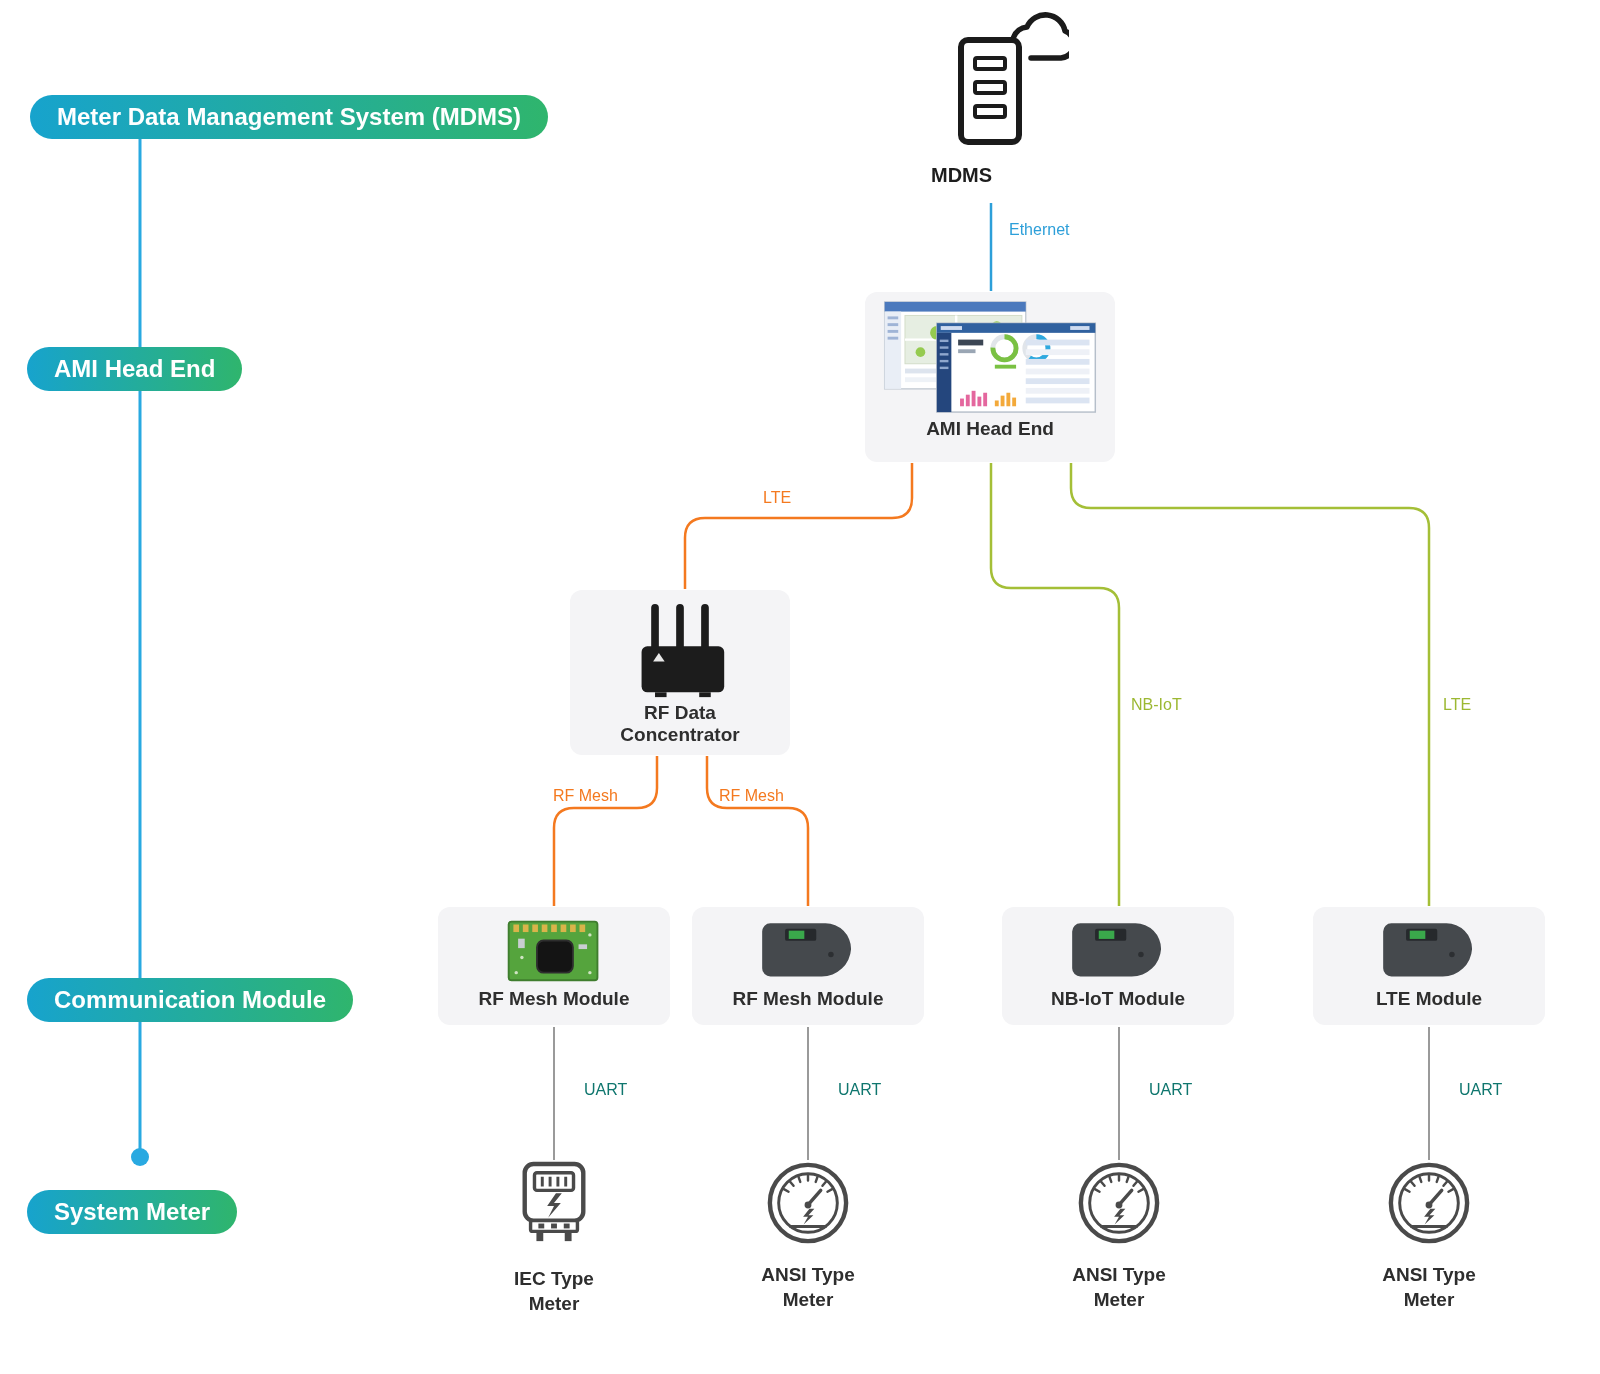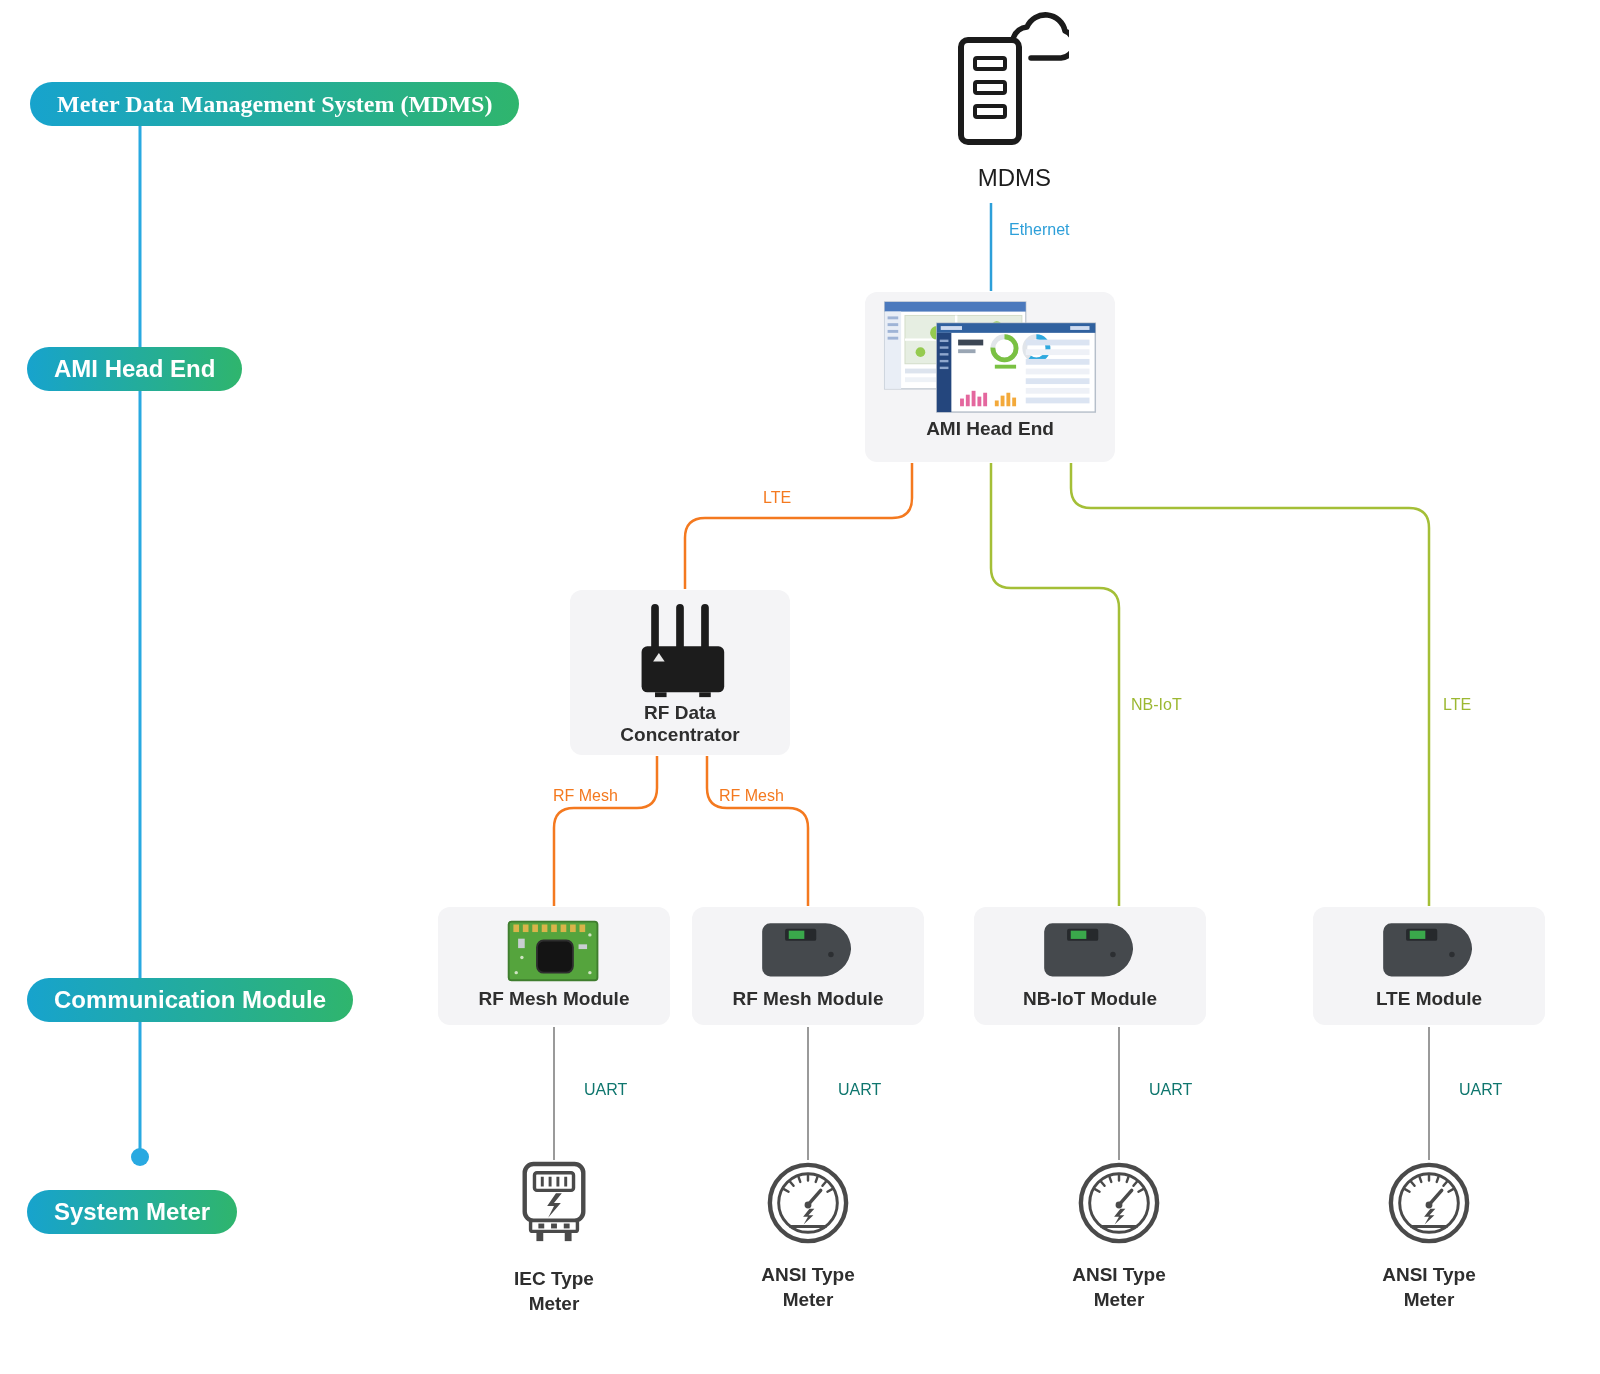--- a/index.html
+++ b/index.html
@@ -14,22 +14,22 @@
         display:flex;flex-direction:column;align-items:center;box-sizing:border-box;}
   .node-label{font-size:19px;font-weight:bold;color:#2e2e2e;text-align:center;}
   .multiline{white-space:pre-line;line-height:22px;}
   .lbl{position:absolute;z-index:2;font-size:16px;white-space:nowrap;}
   .lbl-blue{color:#2d9fd9;}
   .lbl-orange{color:#f4791f;}
   .lbl-green{color:#9cb832;}
   .lbl-gray{color:#0f766e;margin-left:12px;}
   .meter{position:absolute;z-index:1;display:flex;flex-direction:column;align-items:center;width:140px;}
   .meter .node-label{margin-top:16px;line-height:25px;}
-  .mdms-label{position:absolute;z-index:2;width:120px;text-align:right;font-size:24px;
-              font-weight:normal;color:#1d1d1d;}
+  .mdms-label{position:absolute;z-index:2;width:120px;text-align:left;font-size:20px;
+              font-weight:bold;color:#1d1d1d;}
   svg{display:block;}
 </style>
 </head>
 <body>
 
 <svg style="position:absolute;width:0;height:0" aria-hidden="true">
   <defs>
     <symbol id="sym-mdms" viewBox="0 0 130 150">
       <path d="M78 44 a16 16 0 0 1 10 -27 a20 20 0 0 1 38 4 a14 14 0 0 1 -4 27 l-30 0" fill="#fff" stroke="#1b1b1b" stroke-width="5.5" stroke-linejoin="round" stroke-linecap="round"></path>
       <rect x="22" y="30" width="58" height="102" rx="7" fill="#fff" stroke="#1b1b1b" stroke-width="6"></rect>
@@ -161,21 +161,21 @@
     <path d="M991 463 V568 Q991 588 1011 588 H1099 Q1119 588 1119 608 V906" fill="none" stroke-width="2.5" stroke="#a4bf37"></path>
     <path d="M1071 463 V488 Q1071 508 1091 508 H1409 Q1429 508 1429 528 V906" fill="none" stroke-width="2.5" stroke="#a4bf37"></path>
     <path d="M657 756 V788 Q657 808 637 808 H574 Q554 808 554 828 V906" fill="none" stroke-width="2.5" stroke="#f4791f"></path>
     <path d="M707 756 V788 Q707 808 727 808 H788 Q808 808 808 828 V906" fill="none" stroke-width="2.5" stroke="#f4791f"></path>
     <line x1="554" y1="1027" x2="554" y2="1160" stroke-width="2" stroke="#9a9a9a"></line>
     <line x1="808" y1="1027" x2="808" y2="1160" stroke-width="2" stroke="#9a9a9a"></line>
     <line x1="1119" y1="1027" x2="1119" y2="1160" stroke-width="2" stroke="#9a9a9a"></line>
     <line x1="1429" y1="1027" x2="1429" y2="1160" stroke-width="2" stroke="#9a9a9a"></line>
   </svg>
 
-  <div class="pill" style="left:30px;top:82px;font-family:Liberation Serif, serif;">Meter Data Management System (MDMS)</div>
+  <div class="pill" style="left:30px;top:95px;">Meter Data Management System (MDMS)</div>
   <div class="pill" style="left:27px;top:347px;">AMI Head End</div>
   <div class="pill" style="left:27px;top:946px;margin-top:32px;">Communication Module</div>
   <div class="pill" style="left:27px;top:1190px;">System Meter</div>
 
   <svg style="position:absolute;left:939px;top:10px;z-index:1;" width="130" height="150" viewBox="0 0 130 150">
     <use href="#sym-mdms"></use>
   </svg>
   <div class="mdms-label" style="left:931px;top:164px;">MDMS</div>
 
   <div class="card" style="left:865px;top:292px;width:250px;height:170px;padding-top:8px;">
@@ -200,21 +200,21 @@
     <div class="node-label" style="margin-top:4px;">RF Mesh Module</div>
   </div>
 
   <div class="card" style="left:692px;top:907px;width:232px;height:118px;padding-top:9px;">
     <svg width="102" height="66" viewBox="0 0 110 72">
       <use href="#sym-dark-module"></use>
     </svg>
     <div class="node-label" style="margin-top:6px;">RF Mesh Module</div>
   </div>
 
-  <div class="card" style="left:974px;top:907px;width:232px;height:118px;padding-top:9px;">
+  <div class="card" style="left:1002px;top:907px;width:232px;height:118px;padding-top:9px;">
     <svg width="102" height="66" viewBox="0 0 110 72">
       <use href="#sym-dark-module"></use>
     </svg>
     <div class="node-label" style="margin-top:6px;">NB-IoT Module</div>
   </div>
 
   <div class="card" style="left:1313px;top:907px;width:232px;height:118px;padding-top:9px;">
     <svg width="102" height="66" viewBox="0 0 110 72">
       <use href="#sym-dark-module"></use>
     </svg>

